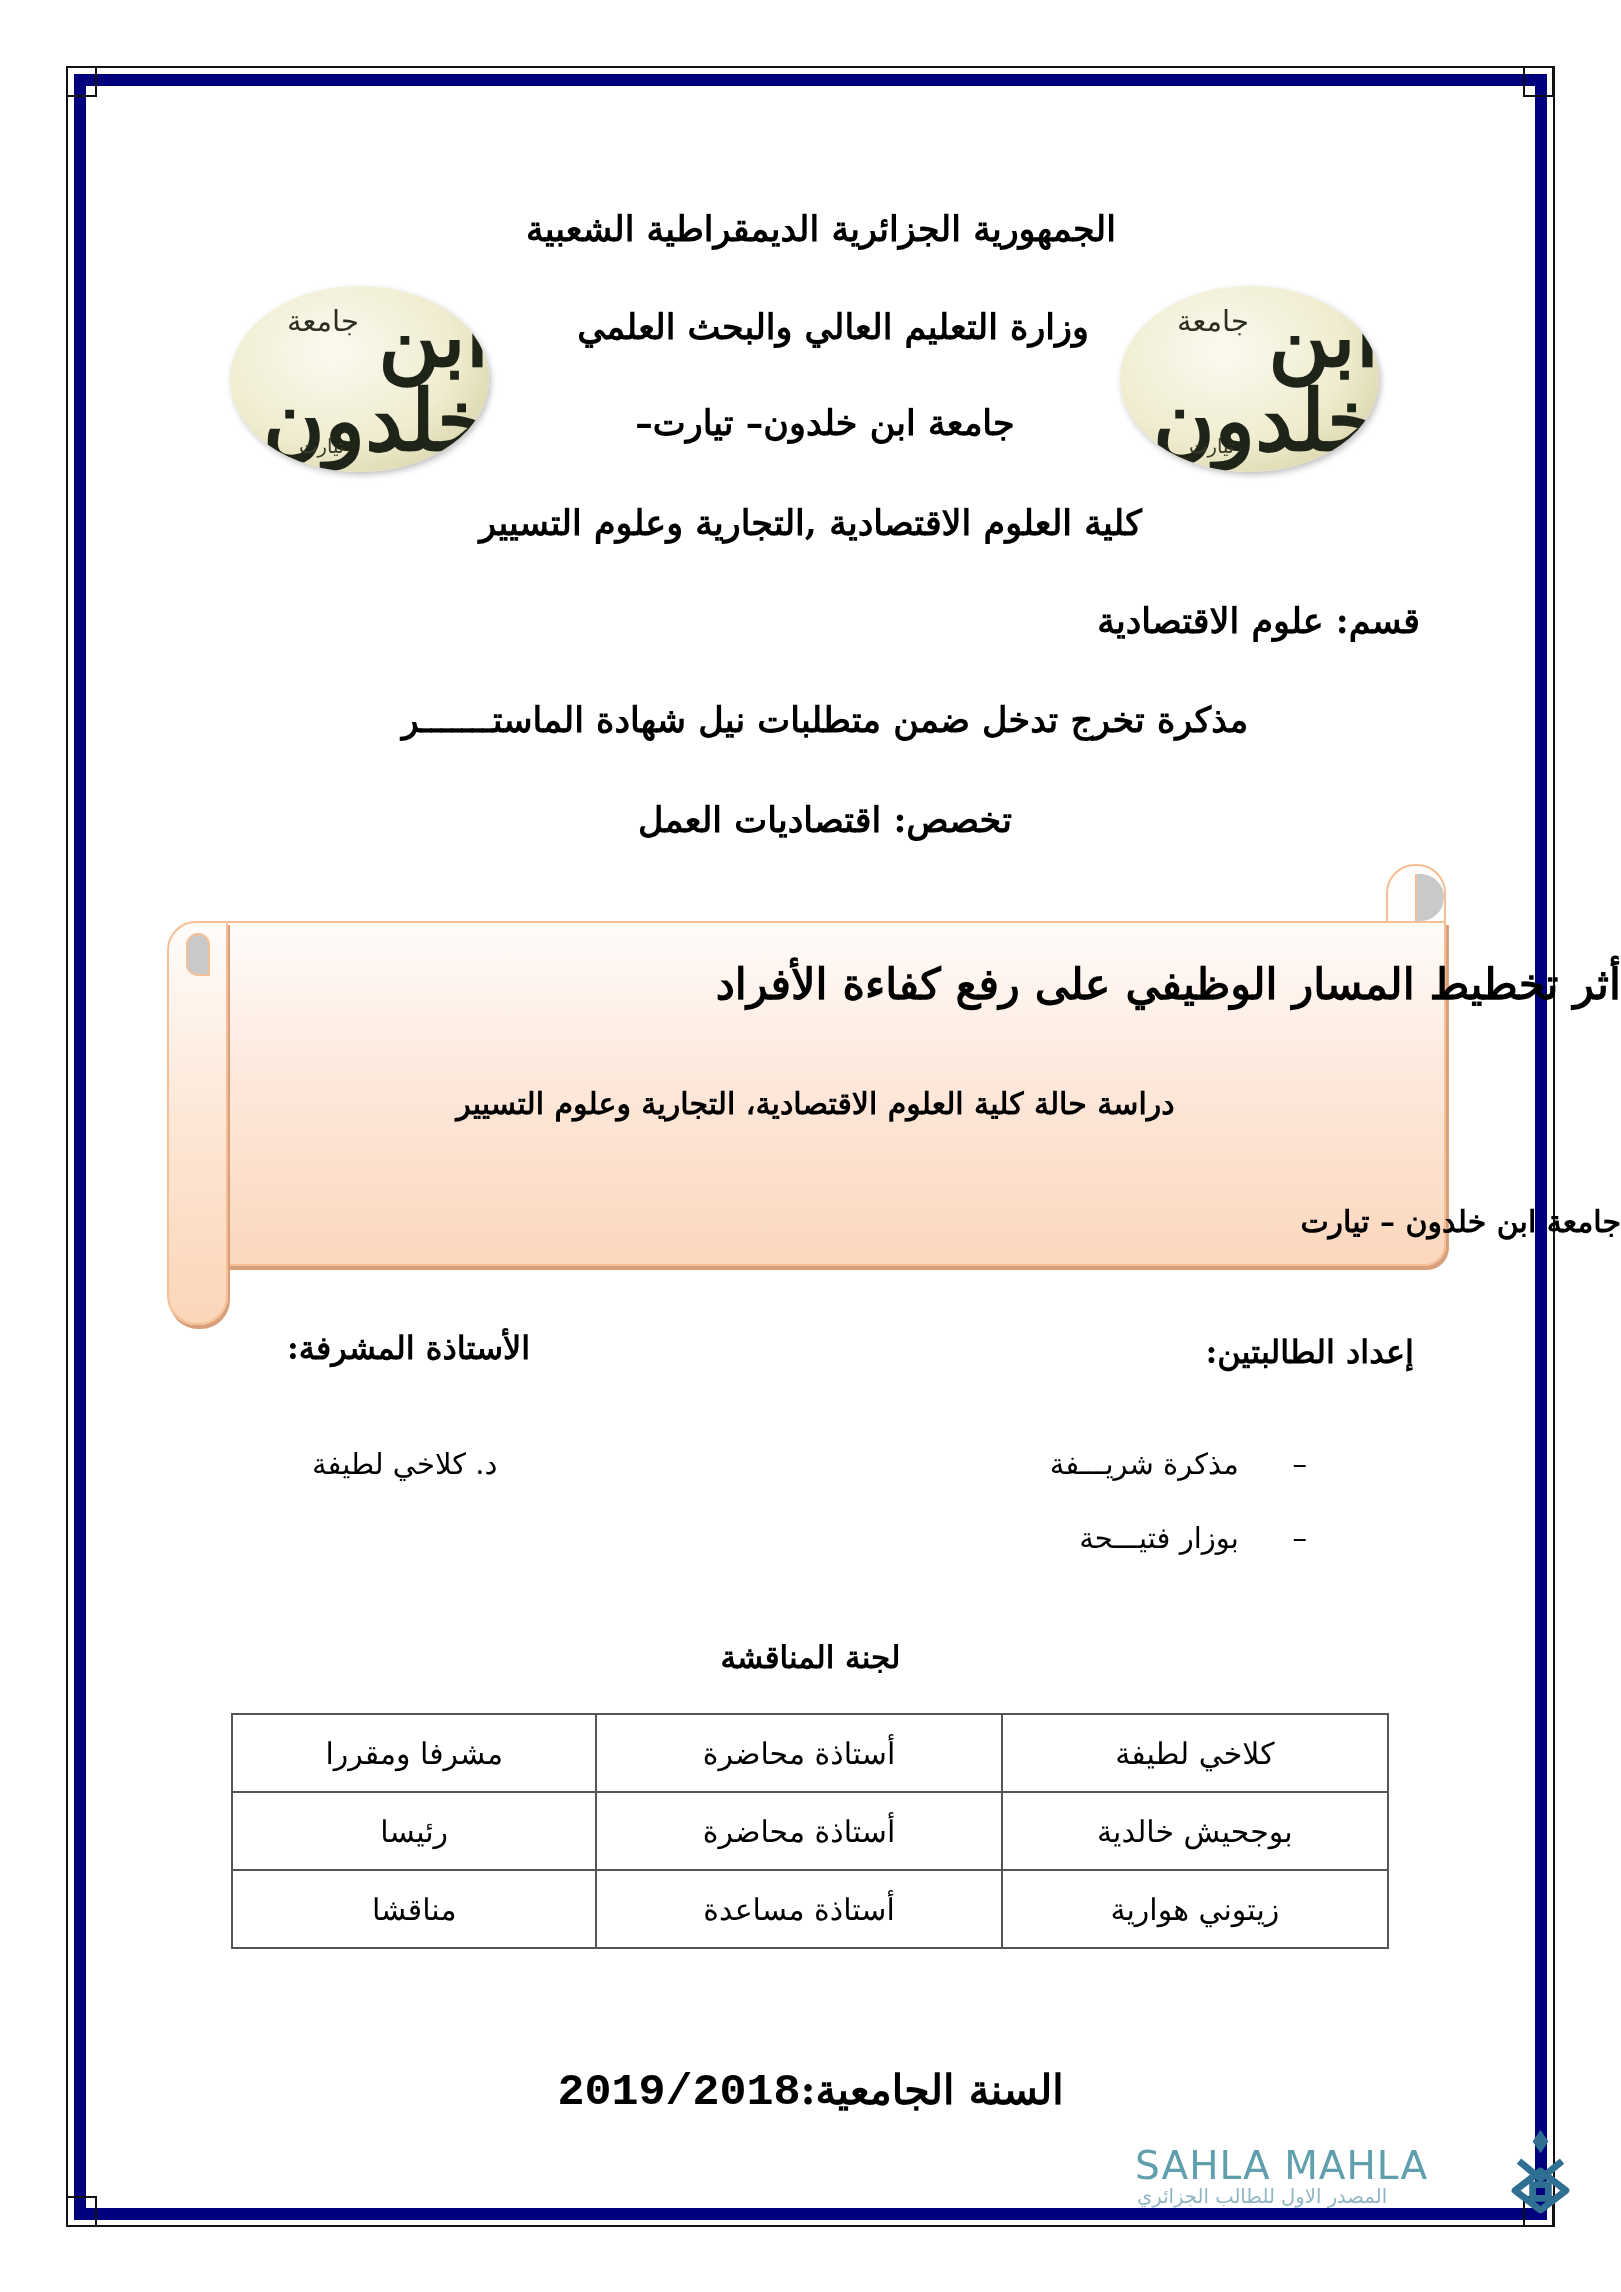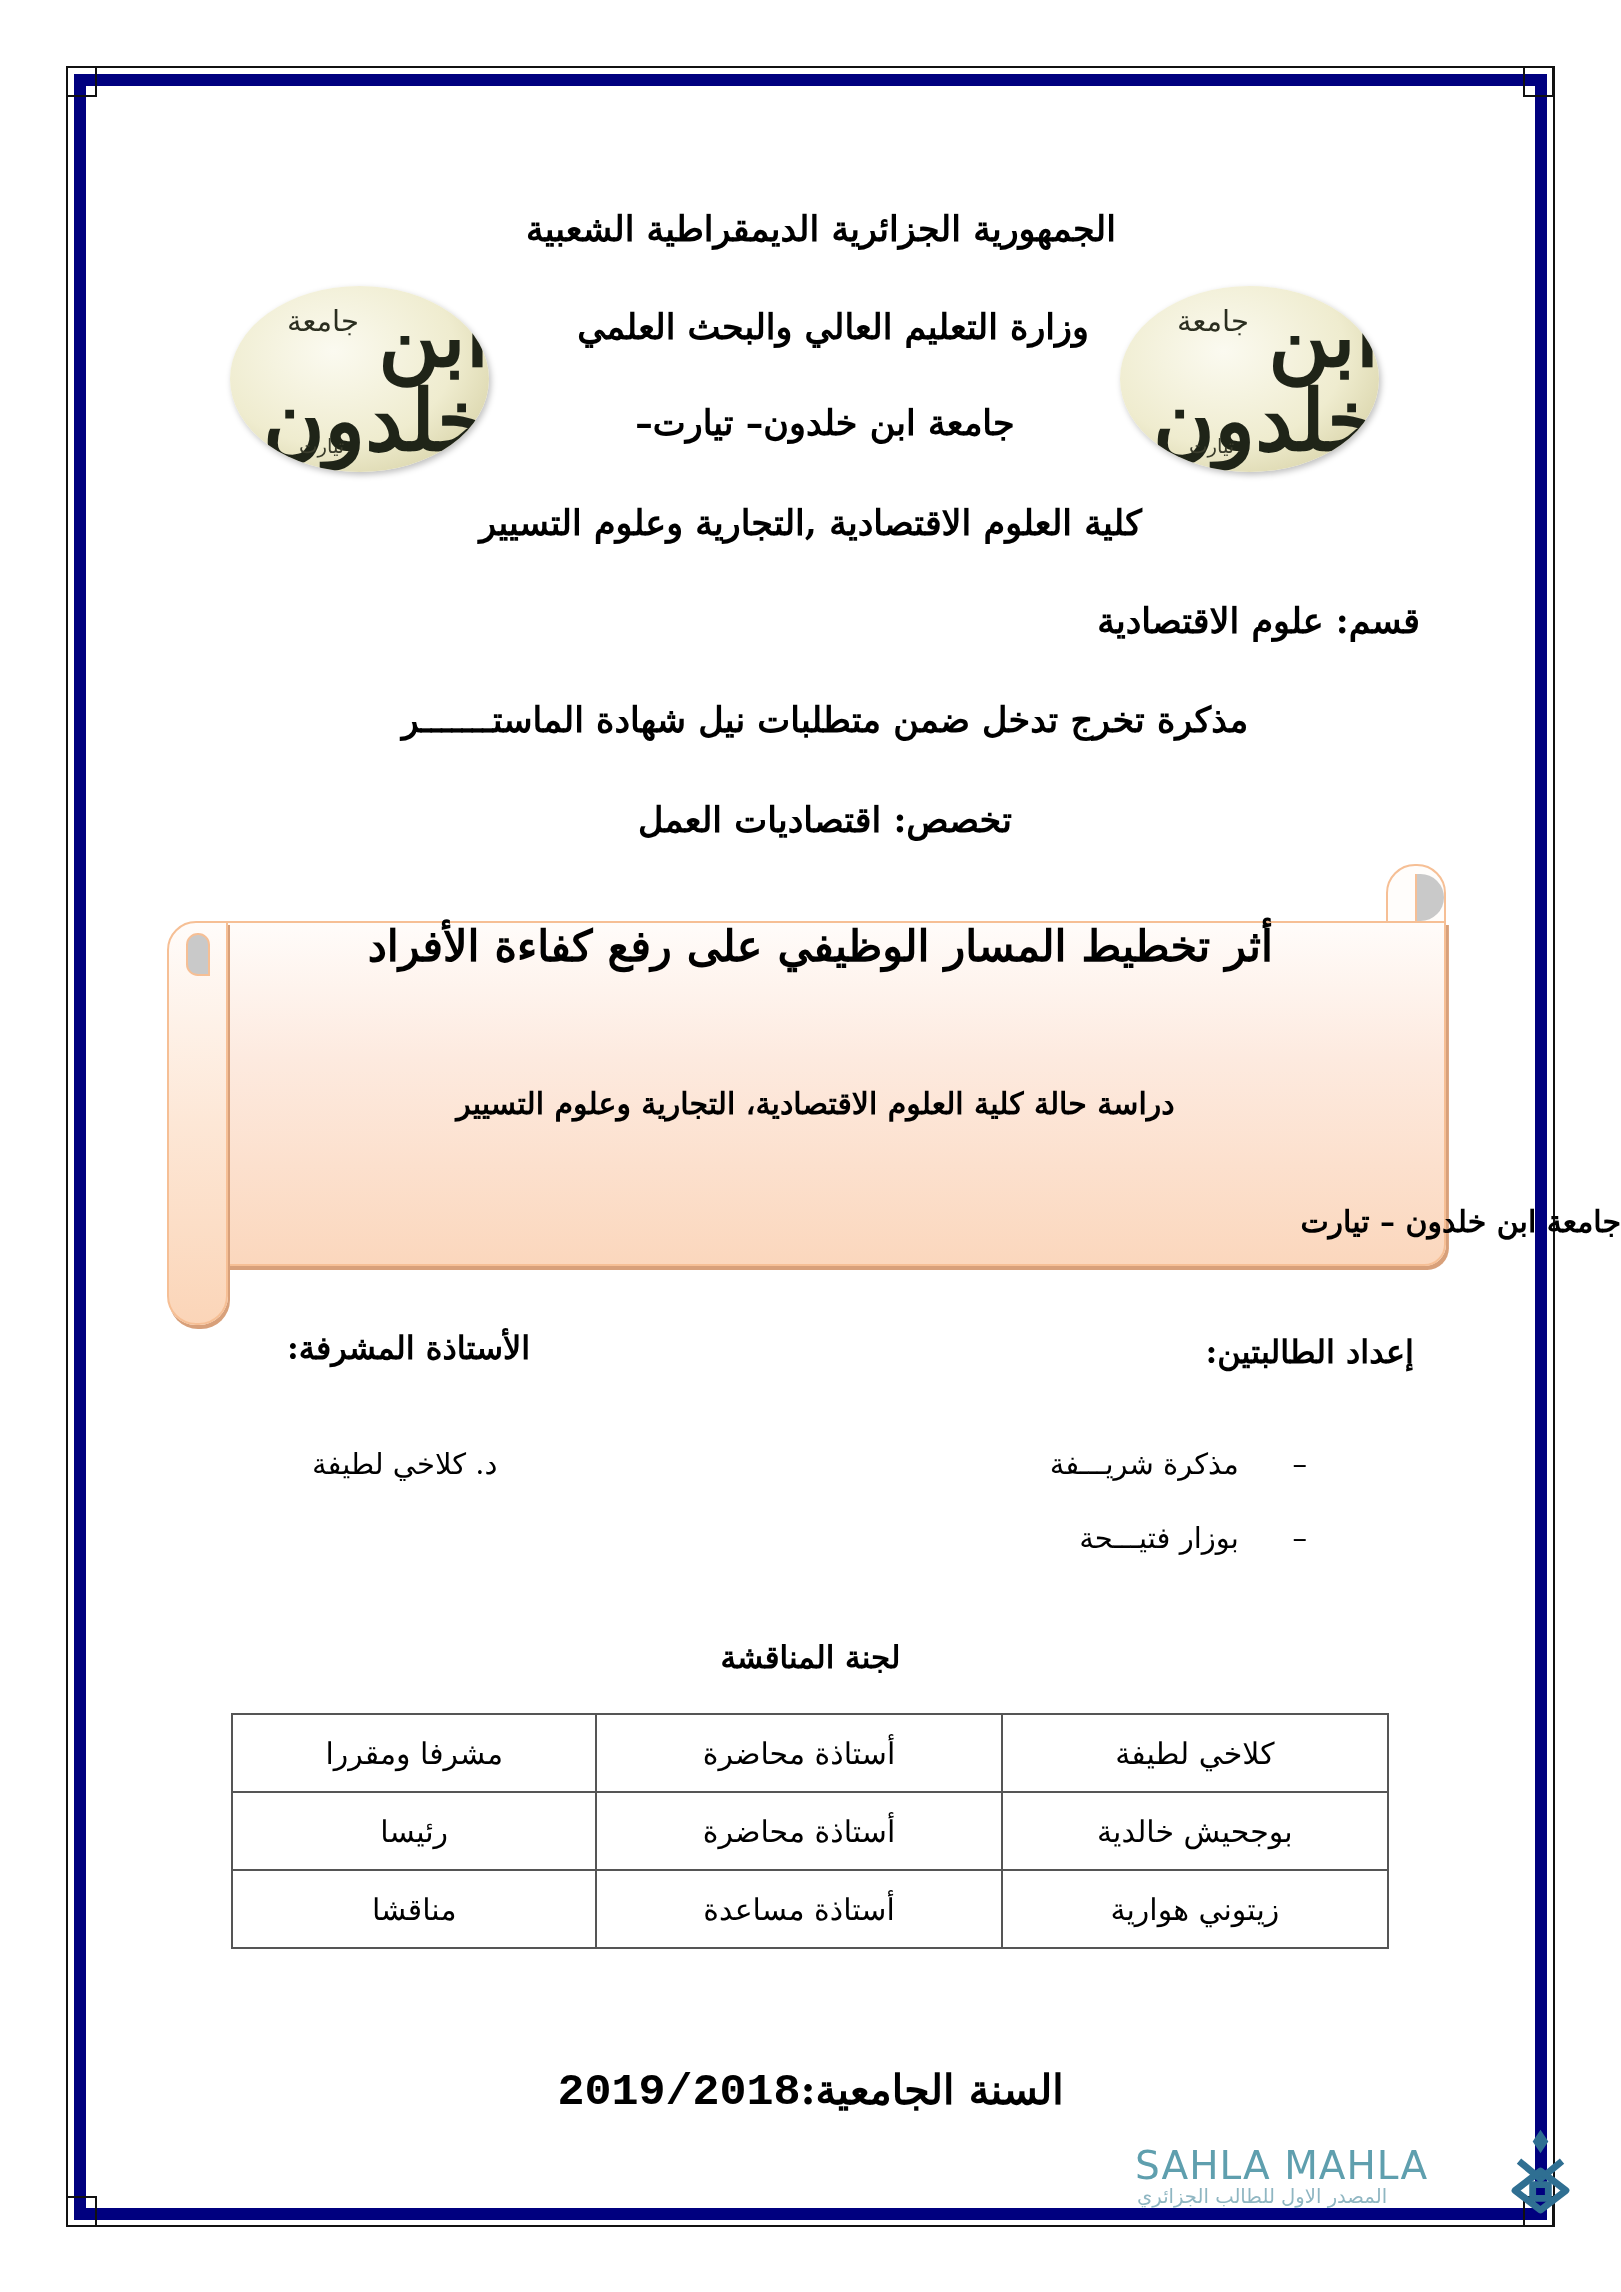--- a/index.html
+++ b/index.html
@@ -43,21 +43,21 @@
       border: 2.9px solid #f6bf95; border-radius: 0 0 21.6px 0;
       box-shadow: 2.9px 3.9px 0 #d8a07a; }
     .scroll-left-roll { position: absolute; left: 167px; top: 921px; width: 61px; height: 404px;
       background: linear-gradient(to bottom, #fffcfa 0%, #fde7d6 50%, #fbd5b8 100%);
       border: 2.9px solid #f6bf95; border-radius: 29px 0 29px 29px;
       box-shadow: 2px 3.9px 0 #d8a07a; }
     .scroll-left-curl { position: absolute; left: 186px; top: 933px; width: 23.5px; height: 43px; background: #c9c9c9; border: 2.9px solid #f6bf95; border-radius: 11.8px 11.8px 0 11.8px; }
     .scroll-right-curl { position: absolute; left: 1386px; top: 864px; width: 60px; height: 59px;
       background: #fffdfb; border: 2.9px solid #f6bf95; border-radius: 29px 29px 0 0; }
     .scroll-right-curl-inner { position: absolute; left: 1415px; top: 874px; width: 29px; height: 47px; background: #c9c9c9; border-radius: 0 25.5px 25.5px 0; border-left: 2.9px solid #f6bf95; }
-    .scroll-title { top: 921px; font-size: 43px; padding-left: 19.6px; }
+    .scroll-title { top: 959px; font-size: 43px; padding-left: 19.6px; text-align: right; }
     .scroll-sub { top: 1086px; font-size: 30px; padding-left: 9.8px; }
     .scroll-univ { top: 1204px; font-size: 30px; padding-left: 0px; text-align: right; }
 
     
     .label-right { position: absolute; right: 207px; top: 1333px; direction: rtl; font-size: 32px; font-weight: bold; white-space: nowrap; }
     .label-left { position: absolute; left: 287px; top: 1329px; direction: rtl; font-size: 32px; font-weight: bold; white-space: nowrap; }
     .student { position: absolute; right: 314px; direction: rtl; font-size: 29px; white-space: nowrap; }
     .student .dash { display: inline-block; width: 59px; text-align: right; }
     .student.s1 { top: 1447px; }
     .student.s2 { top: 1521px; }

